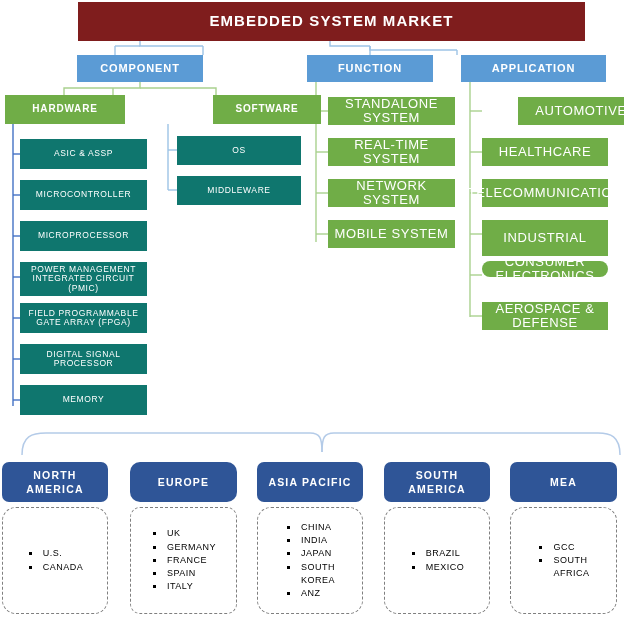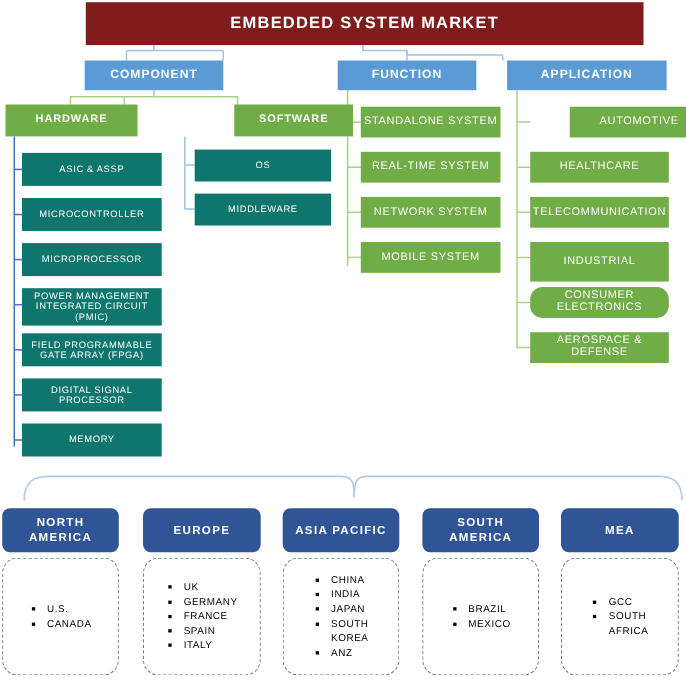--- a/index.html
+++ b/index.html
@@ -66,21 +66,21 @@
 
   
   .leaf-blue {
     background: #0f766e;
     font-size: 8.5px;
     letter-spacing: 0.6px;
   }
   
   .leaf-green {
     background: #70ad47;
-    font-size: 10px;
+    font-size: 13px;
     letter-spacing: 0.6px;
   }
 
   
   .region-head {
     position: absolute;
     box-sizing: border-box;
     background: #2f5597;
     border-radius: 7px;
     color: #ffffff;
@@ -128,21 +128,21 @@
     position: absolute;
     left: 2px;
     top: 5px;
     width: 3px;
     height: 3px;
     background: #000000;
   }
 
   
   .col-1 { left: 2px;   width: 106px; }
-  .col-2 { left: 130px; width: 107px; }
+  .col-2 { left: 130px; width: 107px; border-radius: 10px; }
   .col-3 { left: 257px; width: 106px; }
   .col-4 { left: 384px; width: 106px; }
   .col-5 { left: 510px; width: 107px; }
 
   svg.connectors {
     position: absolute;
     left: 0; top: 0;
     width: 624px; height: 619px;
     pointer-events: none;
   }
@@ -239,21 +239,21 @@
 
   <div class="box leaf-green" style="left:328px; top:97px;  width:127px; height:28px;">STANDALONE SYSTEM</div>
   <div class="box leaf-green" style="left:328px; top:138px; width:127px; height:28px;">REAL-TIME SYSTEM</div>
   <div class="box leaf-green" style="left:328px; top:179px; width:127px; height:28px;">NETWORK SYSTEM</div>
   <div class="box leaf-green" style="left:328px; top:220px; width:127px; height:28px;">MOBILE SYSTEM</div>
 
   <div class="box leaf-green" style="left:482px; top:97px;  width:126px; height:28px;margin-left:36px;">AUTOMOTIVE</div>
   <div class="box leaf-green" style="left:482px; top:138px; width:126px; height:28px;">HEALTHCARE</div>
   <div class="box leaf-green" style="left:482px; top:179px; width:126px; height:28px;">TELECOMMUNICATION</div>
   <div class="box leaf-green" style="left:482px; top:220px; width:126px; height:36px;">INDUSTRIAL</div>
-  <div class="box leaf-green" style="left:482px; top:261px; width:126px; height:28px;border-radius:11px;">CONSUMER ELECTRONICS</div>
+  <div class="box leaf-green" style="left:482px; top:261px; width:126px; height:16px;border-radius:11px;">CONSUMER ELECTRONICS</div>
   <div class="box leaf-green" style="left:482px; top:302px; width:126px; height:28px;">AEROSPACE &amp; DEFENSE</div>
 
   <div class="region-head col-1">NORTH
 AMERICA</div>
   <div class="region-head col-2">EUROPE</div>
   <div class="region-head col-3">ASIA PACIFIC</div>
   <div class="region-head col-4">SOUTH
 AMERICA</div>
   <div class="region-head col-5">MEA</div>
 

